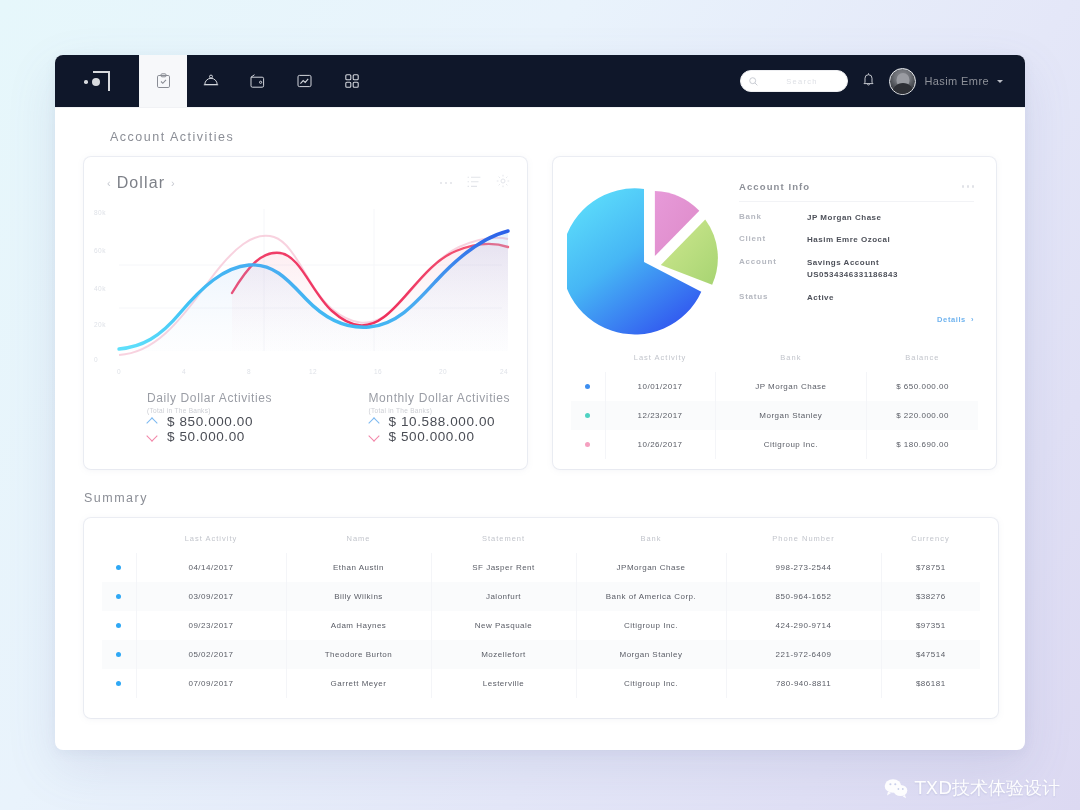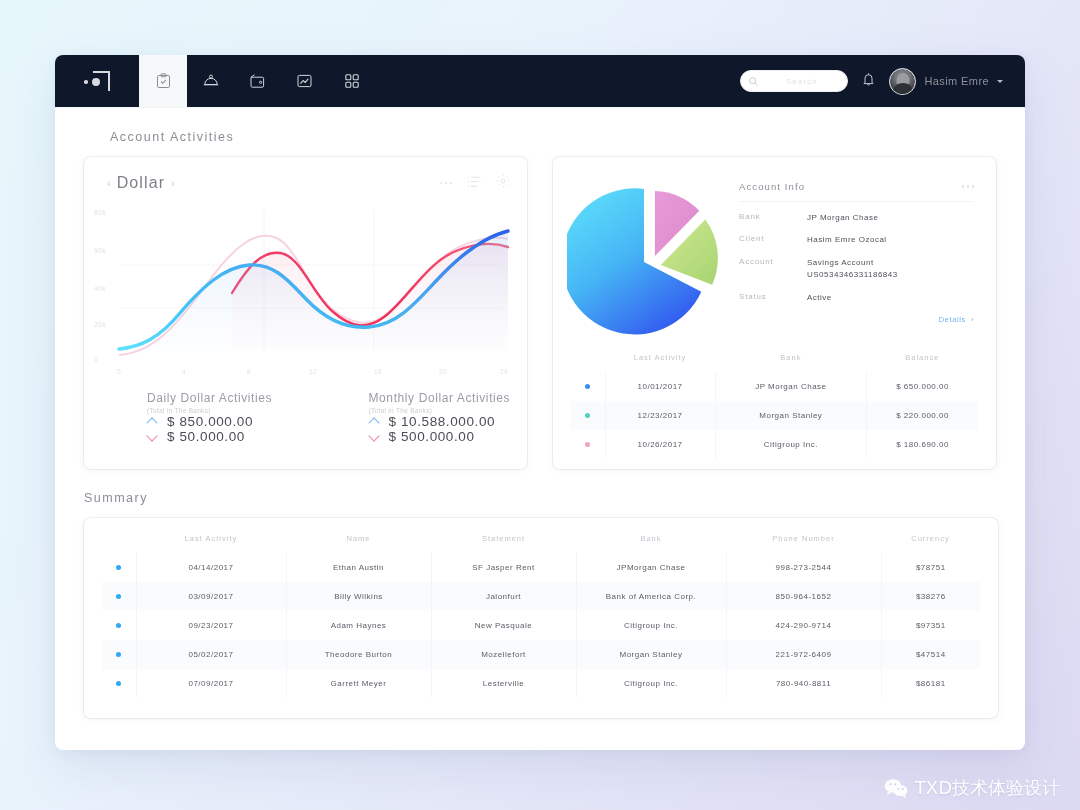--- a/index.html
+++ b/index.html
@@ -173,21 +173,21 @@
     transform: rotate(45deg);
   }
   .arrow-down::before {
     border-left-color: #f285a8; border-top-color: #f285a8;
     transform: rotate(225deg); top: -1px;
   }
   .stat-value { font-size: 13.5px; color: #4a4d55; letter-spacing: .6px; }
 
   
   #activities-card { width: 444px; height: 312px; position: relative; padding: 14px 0 0 0; }
-  .act-top { display: flex; padding: 0 0 0 0; height: 182px; }
+  .act-top { display: flex; padding: 0 0 0 0; height: 182px; font-weight: bold; }
   #pie-wrap { width: 186px; display: flex; align-items: center; justify-content: center; }
   #account-info { flex: 1; padding: 10px 22px 0 0; }
   .ai-head {
     display: flex; align-items: center;
     border-bottom: 1px solid #f2f3f6;
     padding-bottom: 9px;
   }
   .ai-title { font-size: 9.5px; color: #8c8f97; letter-spacing: 1.1px; }
   .ai-row { display: flex; margin-top: 10px; font-size: 8px; }
   .ai-key { width: 68px; color: #b5b8c0; letter-spacing: .8px; }

